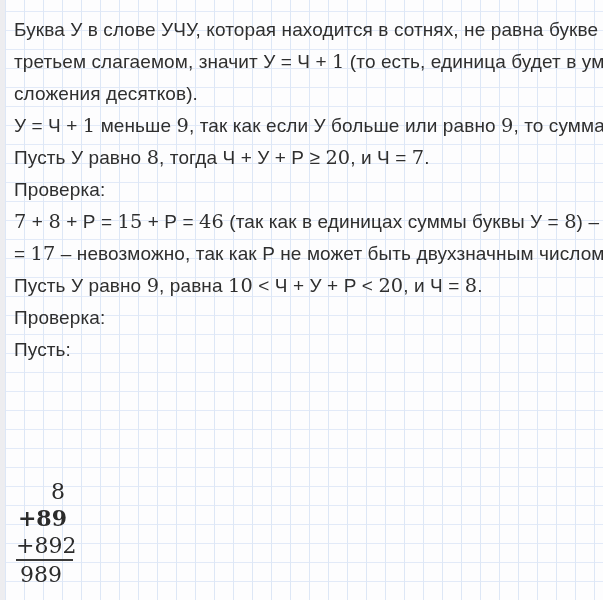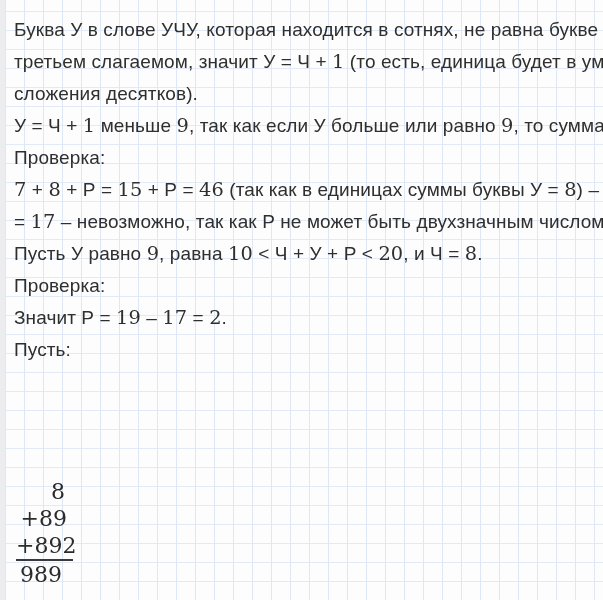--- a/index.html
+++ b/index.html
@@ -54,53 +54,53 @@
     top: 478px;
     width: 57px;
     color: #2b2b2b;
     font-family: "DejaVu Serif", serif;
     font-size: 22px;
     line-height: 27px;
     text-align: right;
   }
   .sum-block .row { white-space: nowrap; }
   .sum-block .r0 { padding-right: 8px; }
-  .sum-block .r1 { padding-right: 6px; }
+  .sum-block .r1 { padding-right: 6px; font-weight: bold; }
   .sum-block .r2 { padding-right: 5px; border-bottom: 2px solid #3a3a3a; }
   .sum-block .total { padding-right: 11px; }
 </style>
 </head>
 <body>
 
 <div class="page">
   <div class="left-edge"></div>
   <div class="doc">
       <div class="para">
         <div class="line"><span>Буква У в слове УЧУ, которая находится в сотнях, не равна букве Ч в</span></div>
         <div class="line"><span>третьем слагаемом, значит У = Ч + </span><span class="num">1</span><span> (то есть, единица будет в уме, после</span></div>
         <div class="line"><span>сложения десятков).</span></div>
       </div>
       <div class="para">
         <div class="line"><span>У = Ч + </span><span class="num">1</span><span> меньше </span><span class="num">9</span><span>, так как если У больше или равно </span><span class="num">9</span><span>, то сумма была бы</span></div>
       </div>
       <div class="para">
+        <div class="line"><span>Пусть У равно </span><span class="num">8</span><span>, тогда Ч + У + Р ≥ </span><span class="num">20</span><span>, и Ч = </span><span class="num">7</span><span>.</span></div>
+      </div>
+      <div class="para">
         <div class="line"><span>Проверка:</span></div>
       </div>
       <div class="para">
         <div class="line"><span class="num">7</span><span> + </span><span class="num">8</span><span> + Р = </span><span class="num">15</span><span> + Р = </span><span class="num">46</span><span> (так как в единицах суммы буквы У = </span><span class="num">8</span><span>) – но тогда и Р</span></div>
         <div class="line"><span>= </span><span class="num">17</span><span> – невозможно, так как Р не может быть двухзначным числом.</span></div>
       </div>
       <div class="para">
         <div class="line"><span>Пусть У равно </span><span class="num">9</span><span>, равна </span><span class="num">10</span><span> &lt; Ч + У + Р &lt; </span><span class="num">20</span><span>, и Ч = </span><span class="num">8</span><span>.</span></div>
       </div>
       <div class="para">
         <div class="line"><span>Проверка:</span></div>
-      </div>
-      <div class="para">
-        <div class="line"><span>Значит Р = </span><span class="num">19</span><span> – </span><span class="num">17</span><span> = </span><span class="num">2</span><span>.</span></div>
       </div>
       <div class="para">
         <div class="line"><span>Пусть:</span></div>
       </div>
     </div>
   <div class="sum-block">
       <div class="row r0">8</div>
       <div class="row r1">+89</div>
       <div class="row r2">+892</div>
       <div class="row total">989</div>

